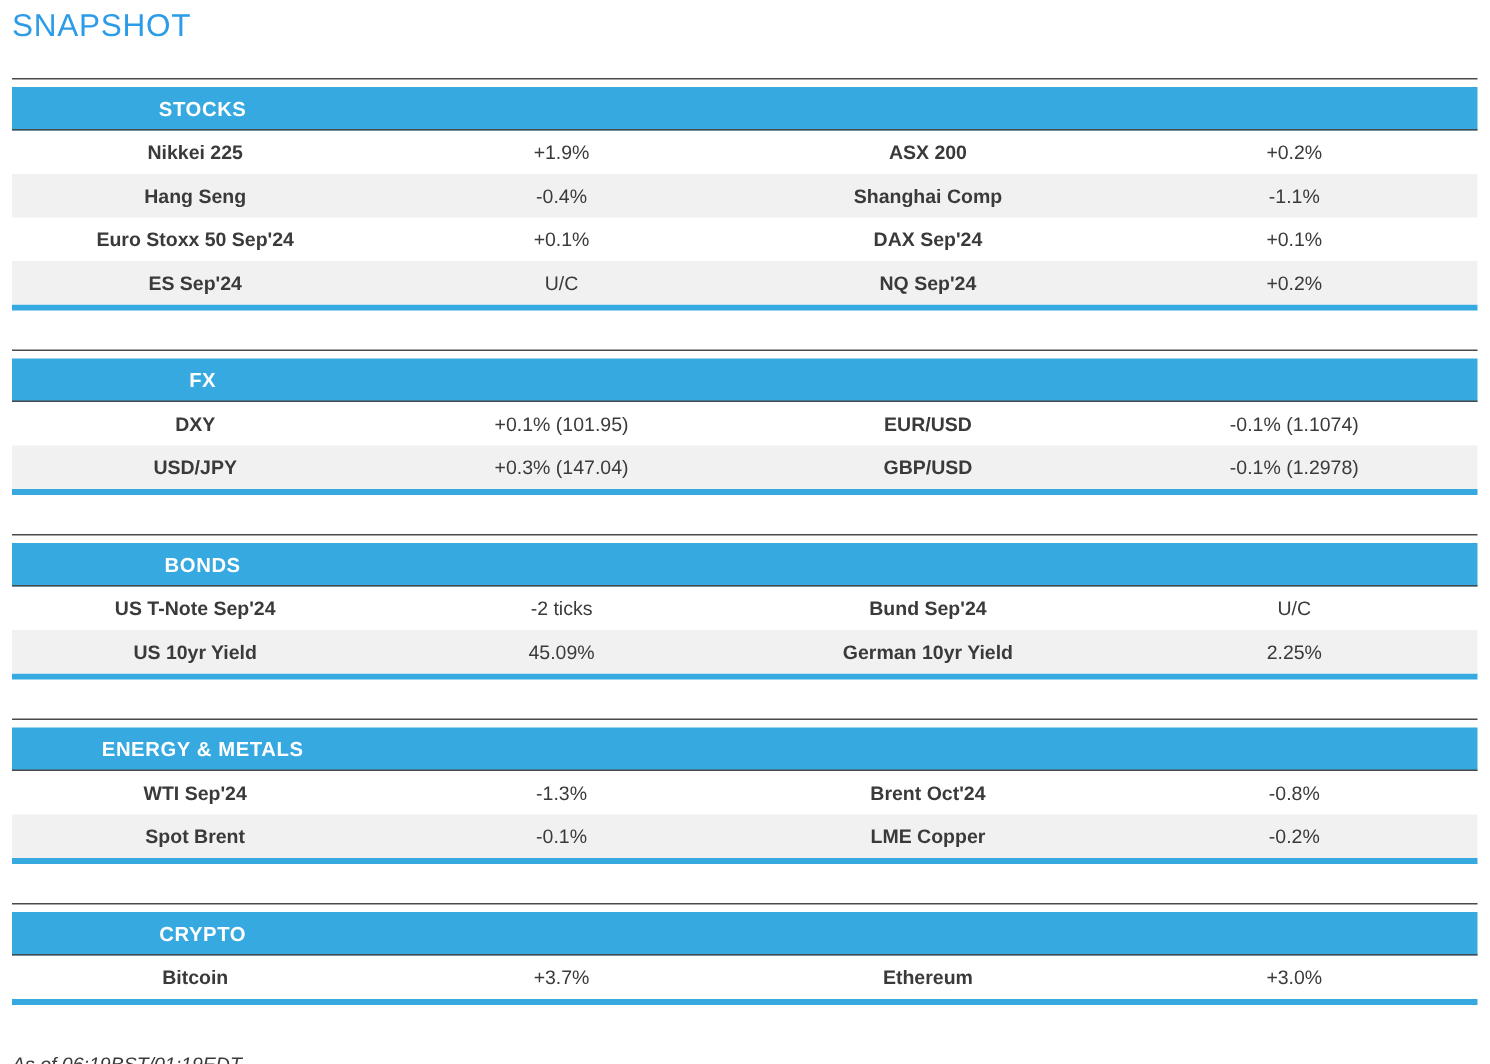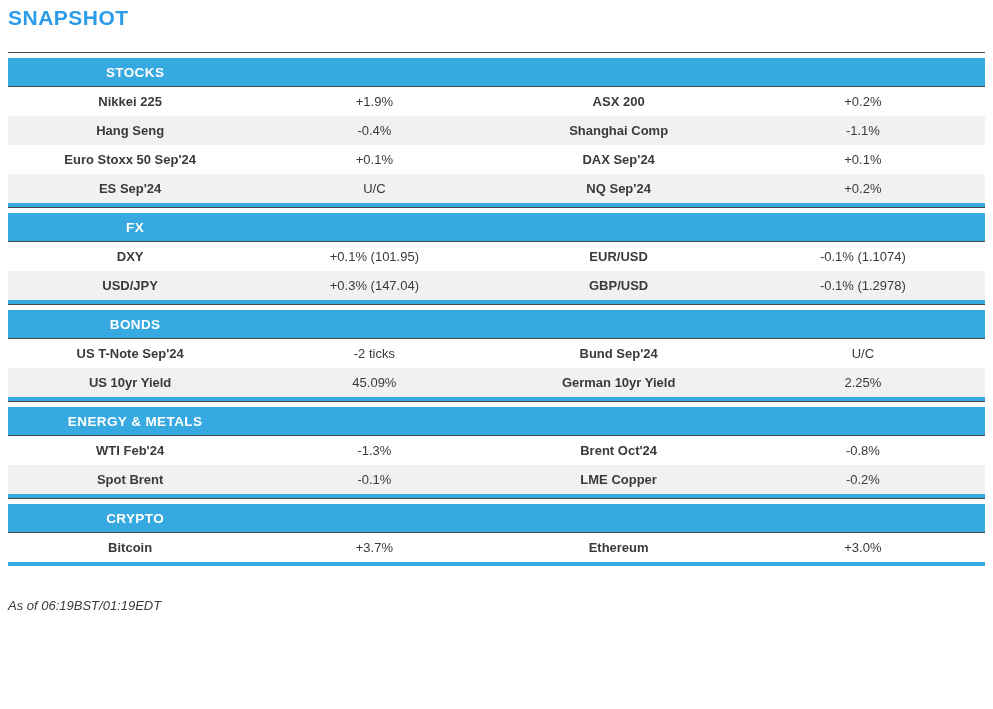--- a/index.html
+++ b/index.html
@@ -12,27 +12,28 @@
   html,body{margin:0;padding:0;background:#ffffff;}
   body{
     font-family:"Liberation Sans","DejaVu Sans",sans-serif;
     color:var(--text);
     width:993px;
   }
   .wrap{width:977px;margin:0 8px;}
   h1.page-title{
     margin:6px 0 22px 0;
     font-size:21px;
-    font-weight:bold;
+    font-weight:normal;
     letter-spacing:0.5px;
     color:var(--title);
   }
   .sec{
     border-top:1px solid var(--rule);
     border-bottom:4px solid var(--accent);
+    margin-top:26px;
   }
   .sec:first-of-type{margin-top:0;}
   .bar{
     margin-top:5px;
     background:var(--accent);
     border-bottom:1px solid var(--rule);
     display:grid;
     grid-template-columns:repeat(4,1fr);
     height:28px;
     align-items:center;
@@ -135,21 +136,21 @@
           <div class="cell value">45.09%</div>
           <div class="cell name">German 10yr Yield</div>
           <div class="cell value">2.25%</div>
         </div>
       </section>
       <section class="sec">
         <div class="bar">
           <span class="bar-label">ENERGY &amp; METALS</span>
         </div>
         <div class="row">
-          <div class="cell name">WTI Feb'24</div>
+          <div class="cell name">WTI Sep'24</div>
           <div class="cell value">-1.3%</div>
           <div class="cell name">Brent Oct'24</div>
           <div class="cell value">-0.8%</div>
         </div>
         <div class="row alt">
           <div class="cell name">Spot Brent</div>
           <div class="cell value">-0.1%</div>
           <div class="cell name">LME Copper</div>
           <div class="cell value">-0.2%</div>
         </div>

